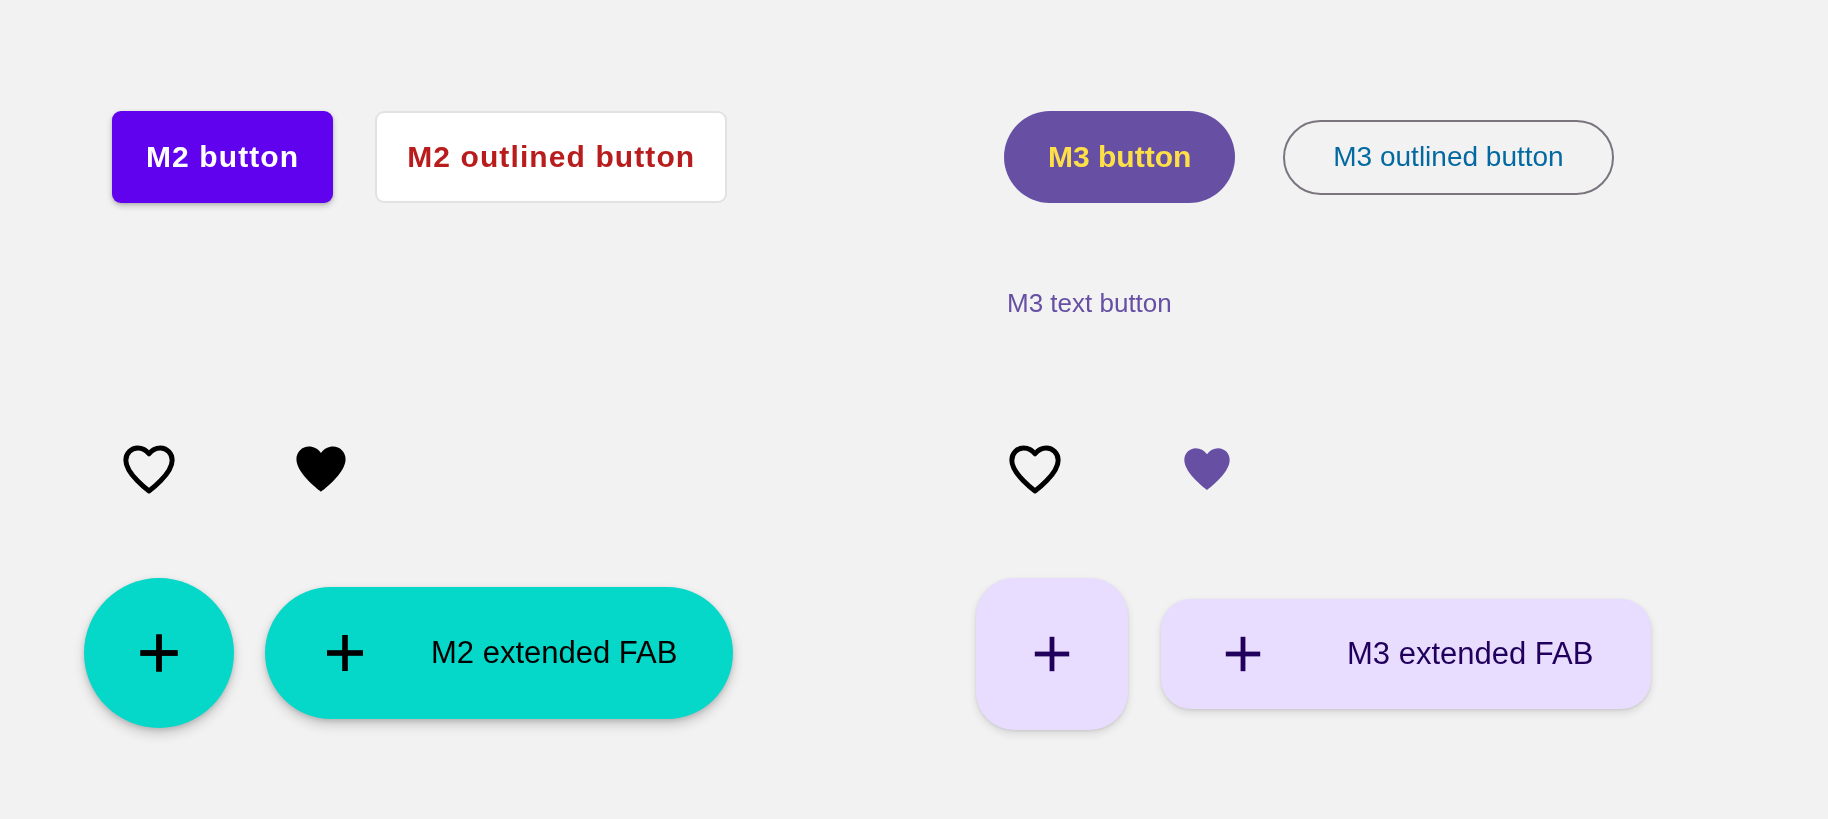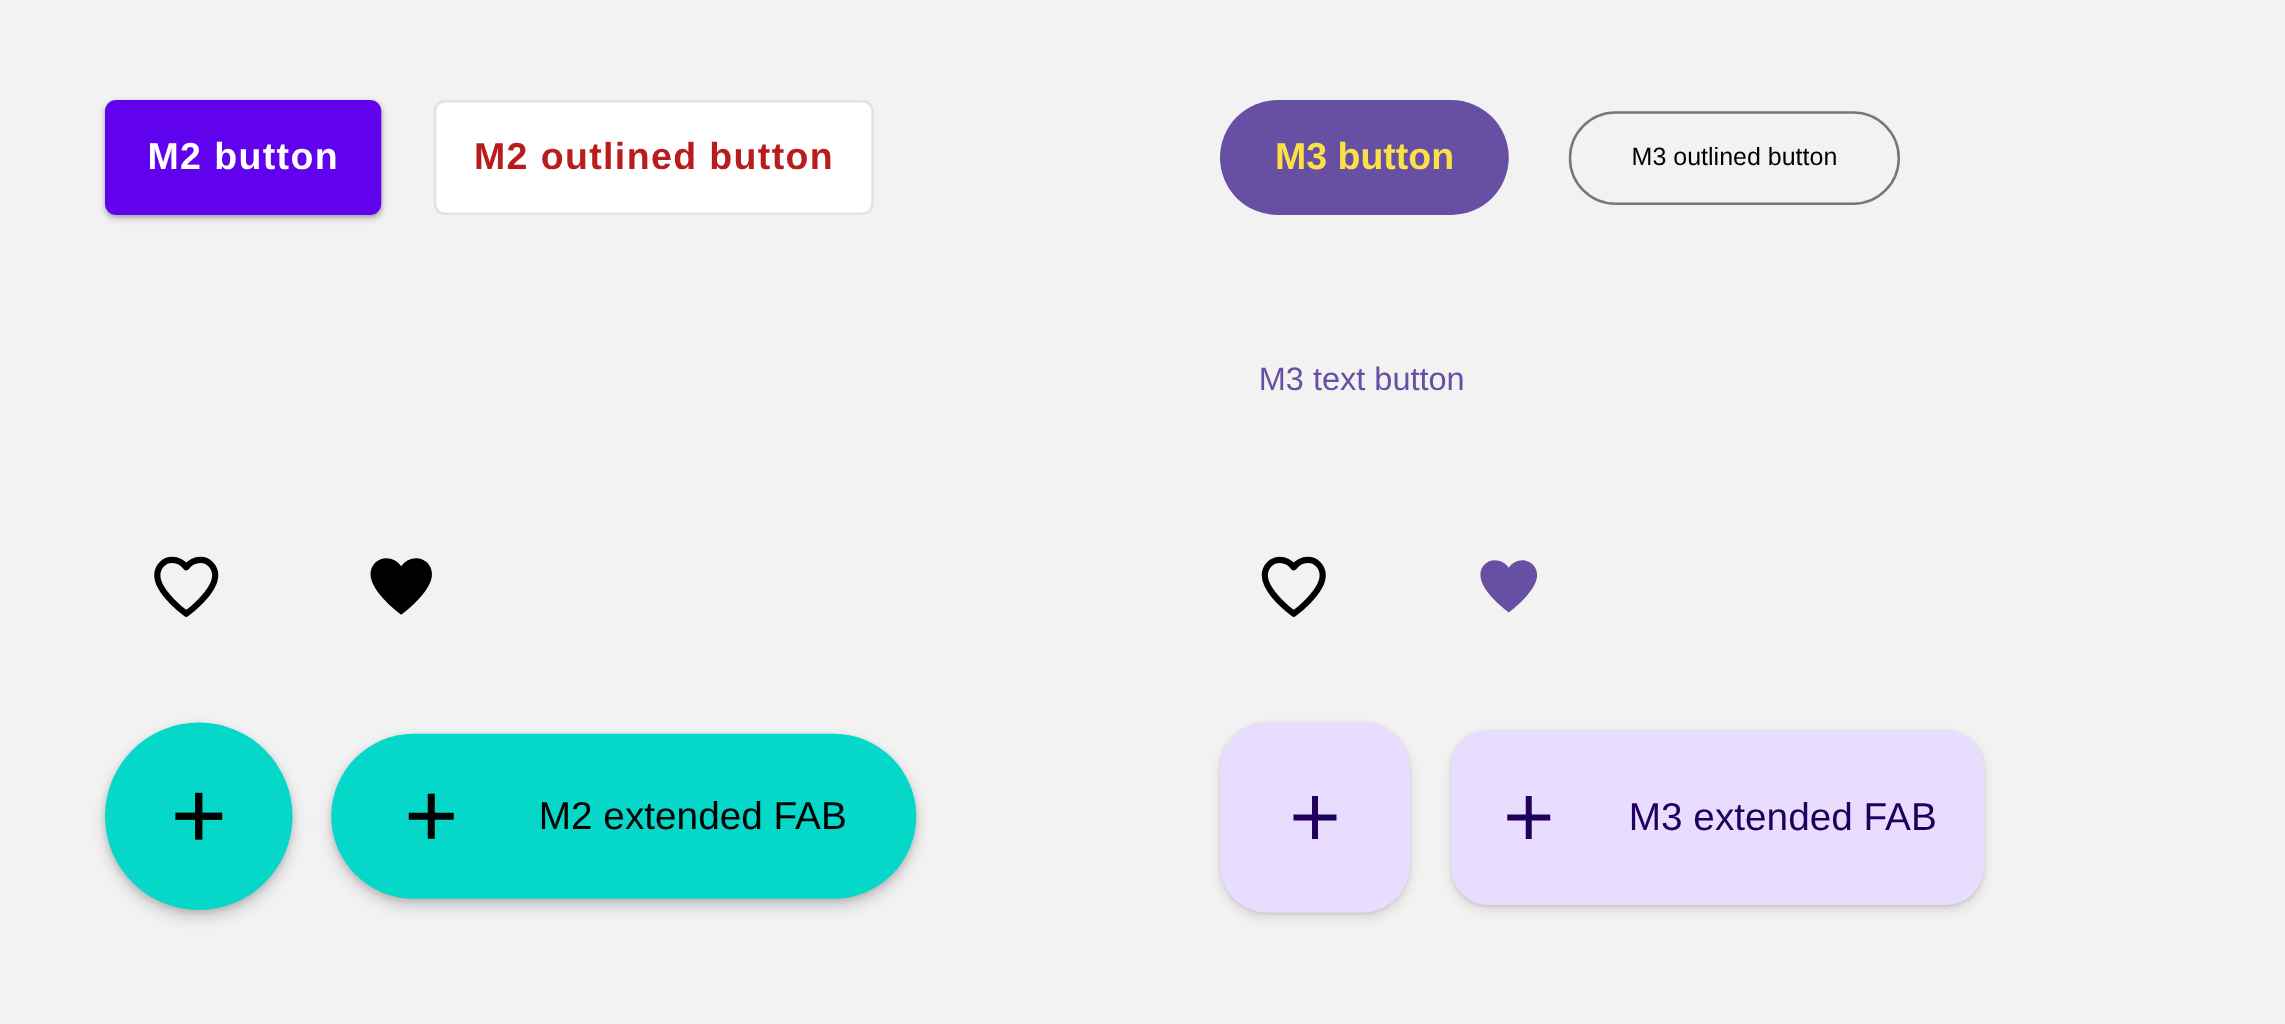--- a/index.html
+++ b/index.html
@@ -28,21 +28,21 @@
   }
   .col-m2 { left: 0px;   width: 914px; }
   .col-m3 { left: 914px; width: 914px; }
 
   
   .row {
     position: absolute;
     display: flex;
     align-items: center;
   }
-  .row-buttons  { top: 80px;  }
+  .row-buttons  { top: 111px; margin-left: 28px;  }
   .row-text     { top: 288px; }
   .row-hearts   { top: 440px; }
   .row-fabs     { top: 578px; }
 
   .col-m2 .row-buttons { left: 84px; gap: 42px; }
   .col-m3 .row-buttons { left: 62px; gap: 48px; }
   .col-m2 .row-text    { left: 104px; }
   .col-m3 .row-text    { left: 93px; }
   .col-m2 .row-hearts  { left: 120px; gap: 114px; }
   .col-m3 .row-hearts  { left: 1008px; gap: 114px; }
@@ -114,26 +114,26 @@
     font-family: "Liberation Sans", sans-serif;
     display: flex;
     align-items: center;
     justify-content: center;
     cursor: pointer;
   }
 
   
   .m3-outlined {
     background: transparent;
-    color: #000000;
+    color: #0369a1;
     border: 2px solid #79747e;
     border-radius: 999px;
     height: 75px;
     padding: 0 48px;
-    font-size: 20px;
+    font-size: 28px;
     font-family: "Liberation Sans", sans-serif;
     display: flex;
     align-items: center;
     justify-content: center;
     box-sizing: border-box;
     cursor: pointer;
   }
 
   
   .m3-text {
@@ -200,28 +200,28 @@
     border: none;
     display: flex;
     align-items: center;
     justify-content: center;
     box-shadow: 0 4px 9px rgba(0,0,0,0.11), 0 1px 3px rgba(0,0,0,0.09);
     cursor: pointer;
   }
 
   
   .m3-efab {
-    height: 140px;
+    height: 110px;
     border-radius: 30px;
     background: #e9ddff;
     border: none;
     display: flex;
     align-items: center;
-    gap: 56px;
-    padding: 0 38px;
+    gap: 80px;
+    padding: 0 58px;
     color: #21005d;
     font-size: 31px;
     font-family: "Liberation Sans", sans-serif;
     box-shadow: 0 4px 9px rgba(0,0,0,0.11), 0 1px 3px rgba(0,0,0,0.09);
     cursor: pointer;
   }
 
   .plus { display: block; }
 </style>
 </head>

